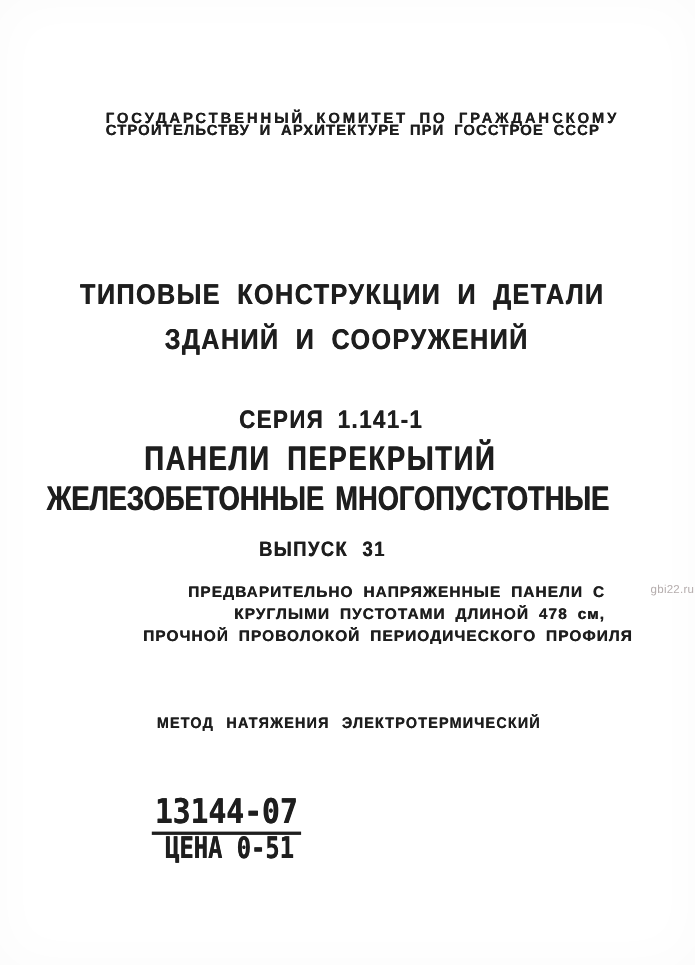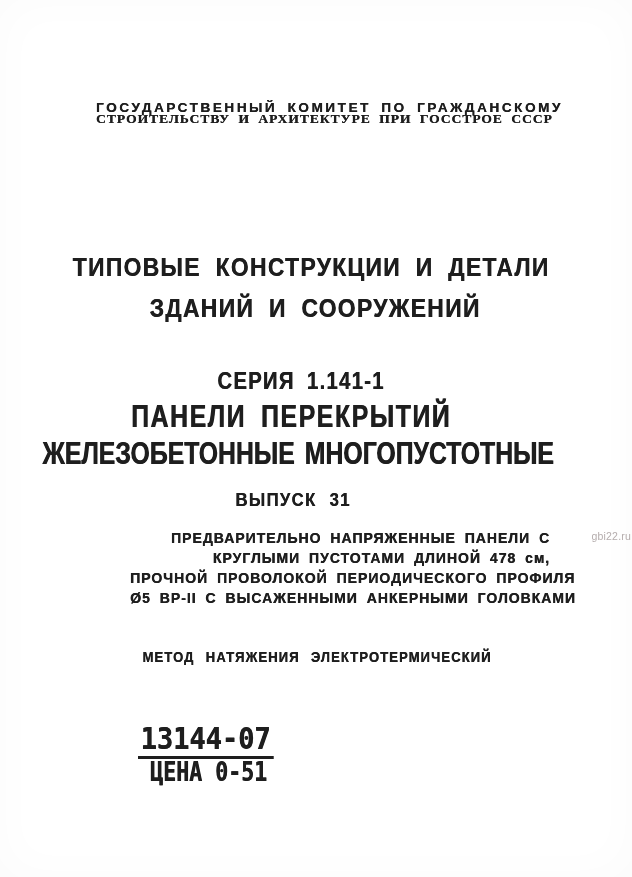--- a/index.html
+++ b/index.html
@@ -26,21 +26,21 @@
     position: absolute;
     white-space: nowrap;
     font-weight: bold;
     color: var(--ink);
   }
   .centered { left: 0; width: 632px; text-align: center; }
 
   
   .hl { left: 96px; font-size: 13.5px; text-shadow: 0.3px 0 0 currentColor; }
   .hl1 { top: 100px;  letter-spacing: 2.6px; word-spacing: 4px; }
-  .hl2 { top: 111px; letter-spacing: 1.0px; word-spacing: 4px; font-family: Liberation Serif, serif; }
+  .hl2 { top: 111px; letter-spacing: 1.0px; word-spacing: 4px; }
 
   
   .dt  { font-size: 26px; letter-spacing: 1.5px; word-spacing: 8px;
          transform: scaleX(0.88); text-shadow: 0.5px 0 0 currentColor; }
   .dt1 { top: 252px; margin-left: -5px; }
   .dt2 { top: 293px; margin-left: -1px; }
 
   
   .series { top: 368px; font-size: 23px; letter-spacing: 1.5px; word-spacing: 6px;
             margin-left: -15px; transform: scaleX(0.88);
@@ -115,21 +115,20 @@
 
   <div class="line centered mt mt1">ПАНЕЛИ ПЕРЕКРЫТИЙ</div>
   <div class="line centered mt mt2">ЖЕЛЕЗОБЕТОННЫЕ МНОГОПУСТОТНЫЕ</div>
 
   <div class="line centered issue">ВЫПУСК 31</div>
 
   <div class="desc">
     <div>ПРЕДВАРИТЕЛЬНО НАПРЯЖЕННЫЕ ПАНЕЛИ С</div>
     <div>КРУГЛЫМИ ПУСТОТАМИ ДЛИНОЙ 478 см,</div>
     <div>ПРОЧНОЙ ПРОВОЛОКОЙ ПЕРИОДИЧЕСКОГО ПРОФИЛЯ</div>
-    <div>Ø5 ВР-II С ВЫСАЖЕННЫМИ АНКЕРНЫМИ ГОЛОВКАМИ</div>
   </div>
 
   <div class="line centered method">МЕТОД НАТЯЖЕНИЯ ЭЛЕКТРОТЕРМИЧЕСКИЙ</div>
 
   <div class="stamp-number">13144-07</div>
   <div class="stamp-price">ЦЕНА 0-51</div>
 
   <div class="watermark">gbi22.ru</div>
 
 </div>

